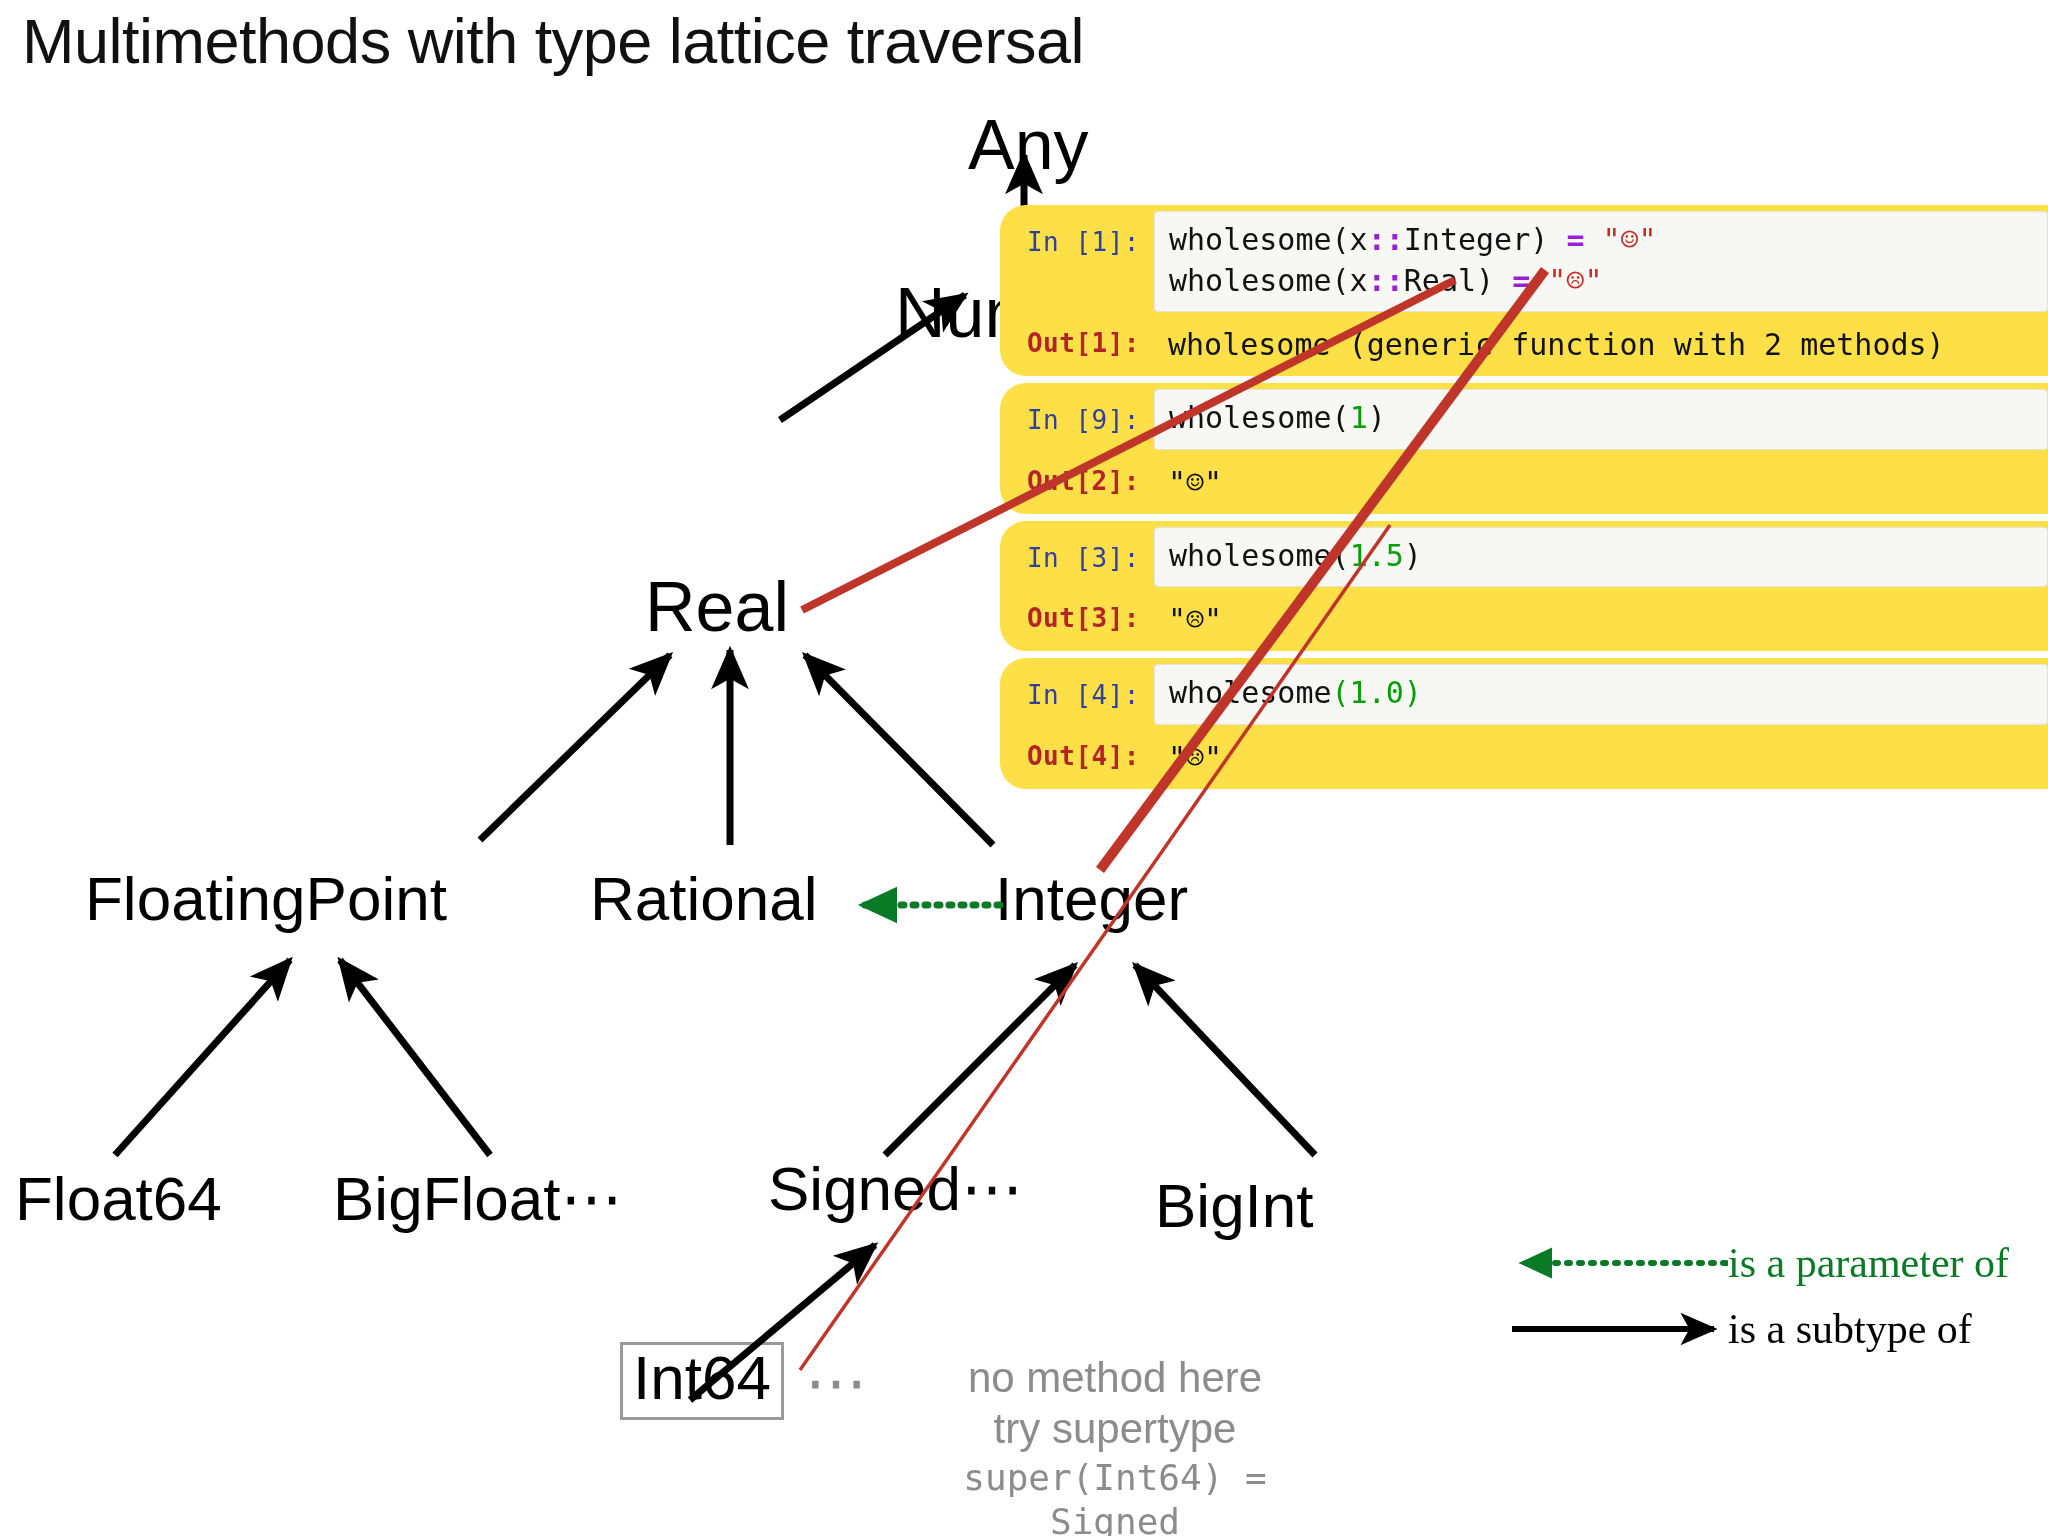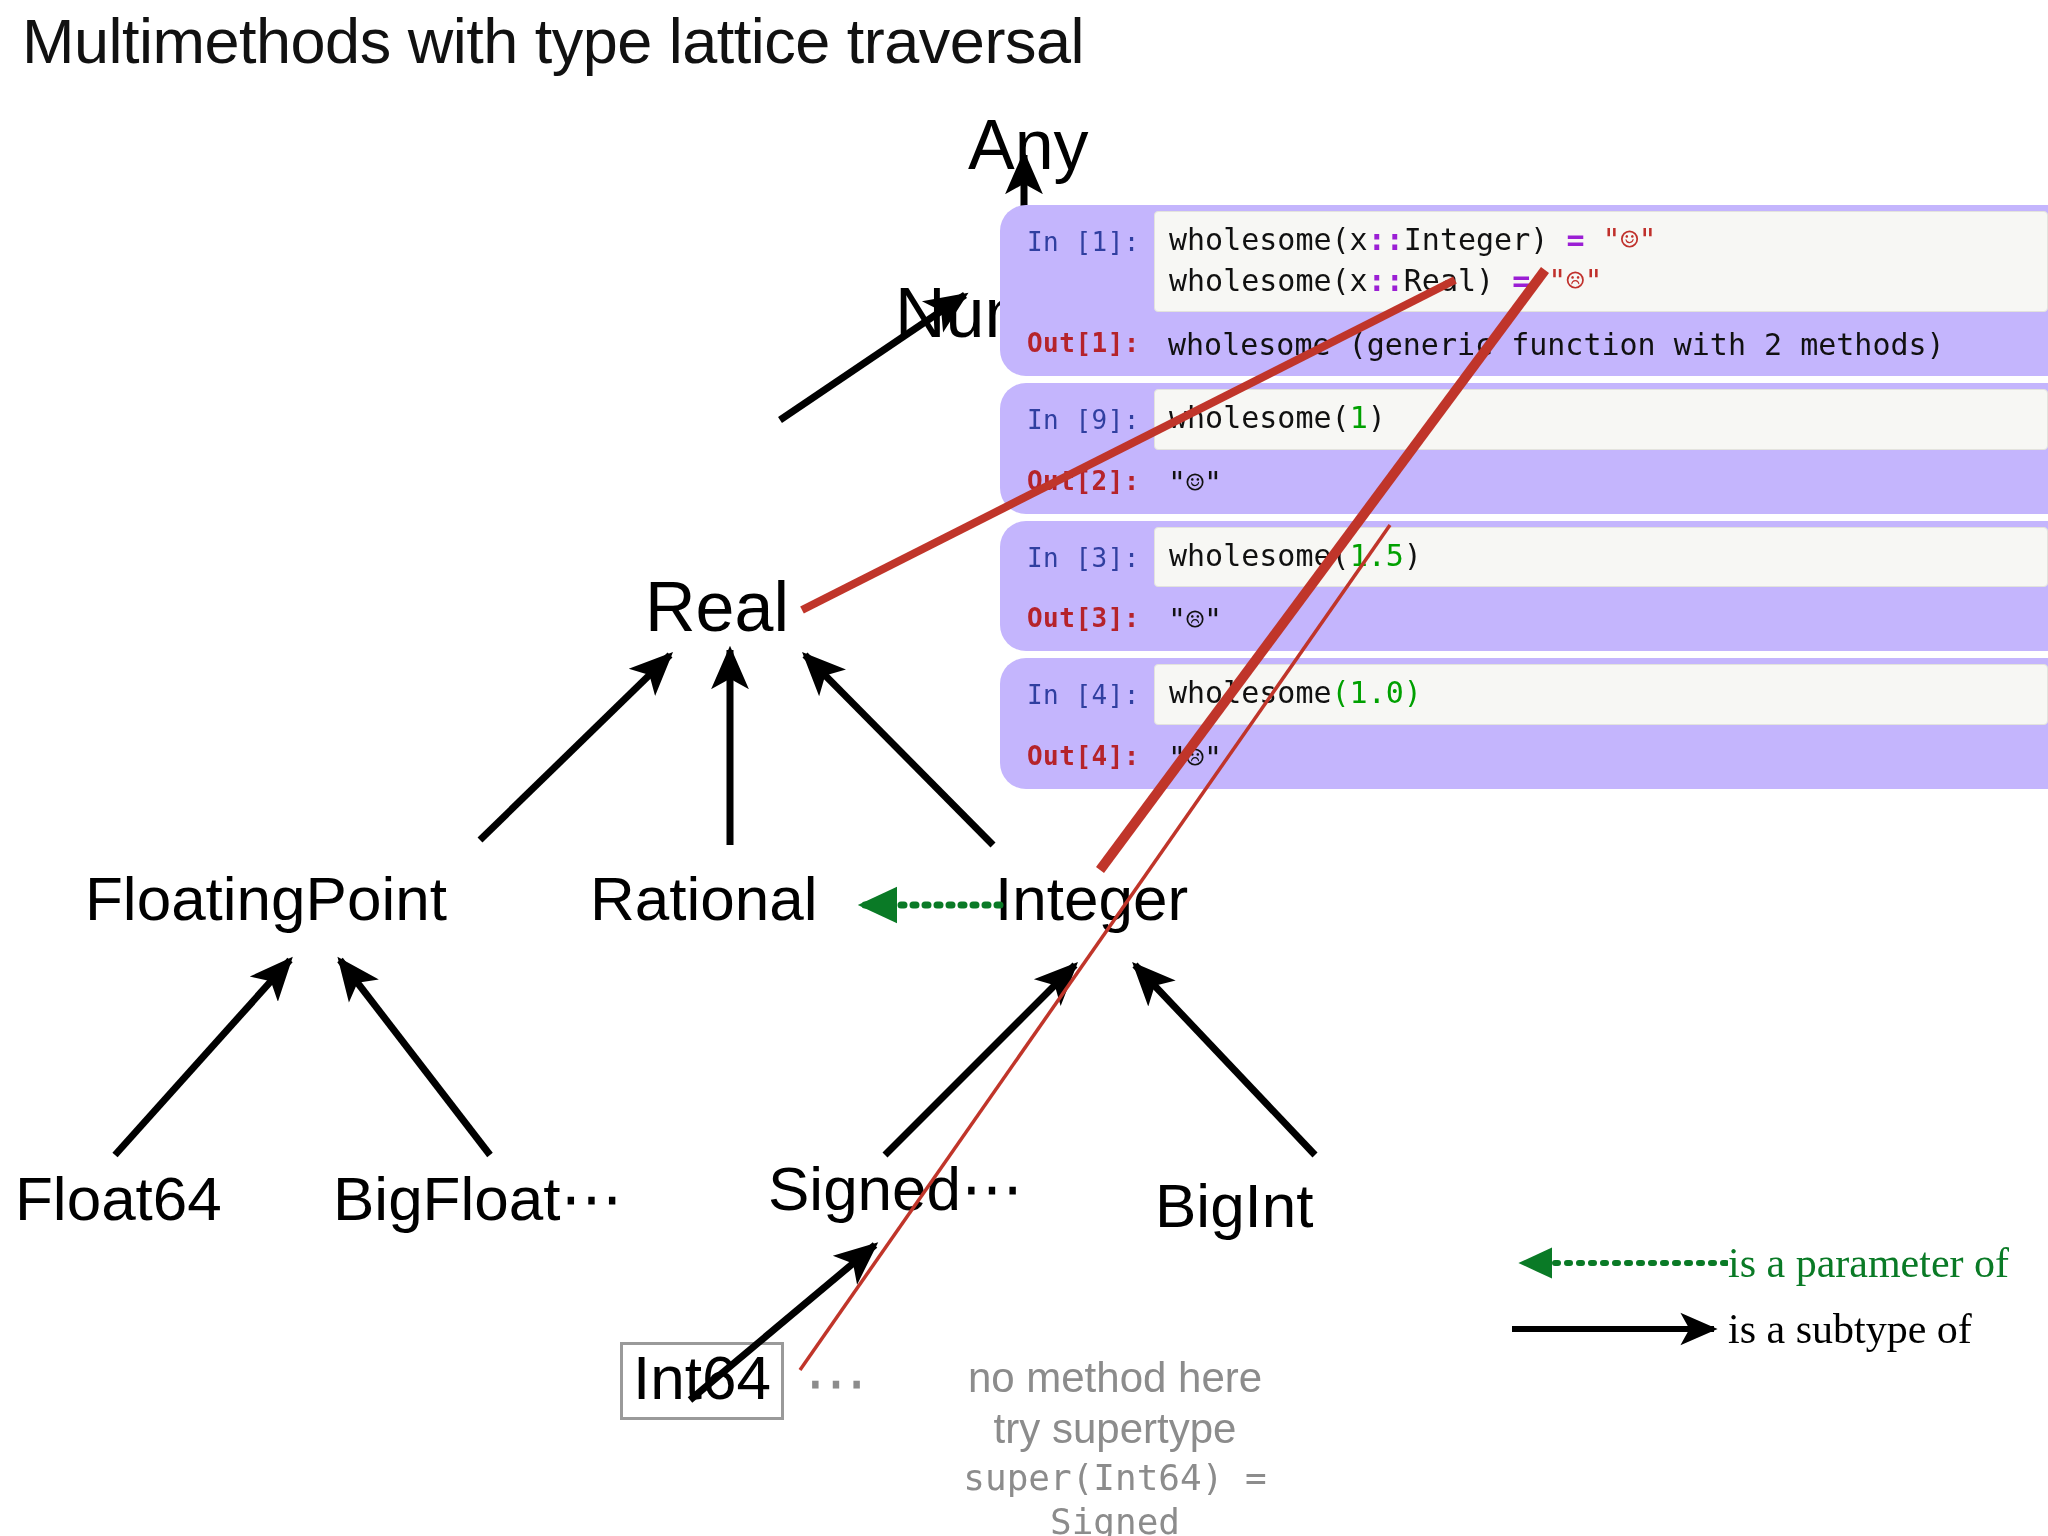--- a/index.html
+++ b/index.html
@@ -32,21 +32,21 @@
                    pointer-events:none;}
   #edges{z-index:4;}
   #redlines{z-index:8;}
 
   
   #notebook{
     position:absolute;left:1000px;top:205px;width:1048px;
     z-index:6;
   }
   .cellgroup{
-    background:#c4b5fd;
+    background:#fde047;
     border-top-left-radius:26px;border-bottom-left-radius:26px;
     padding:6px 0 6px 0;margin-bottom:7px;
     position:relative;
   }
   .row{display:flex;align-items:flex-start;min-height:48px;}
   .prompt{
     width:140px;flex:0 0 140px;text-align:right;
     font-family:"DejaVu Sans Mono","Liberation Mono",monospace;
     font-size:26px;letter-spacing:0.5px;padding-top:16px;padding-right:14px;
     white-space:nowrap;

